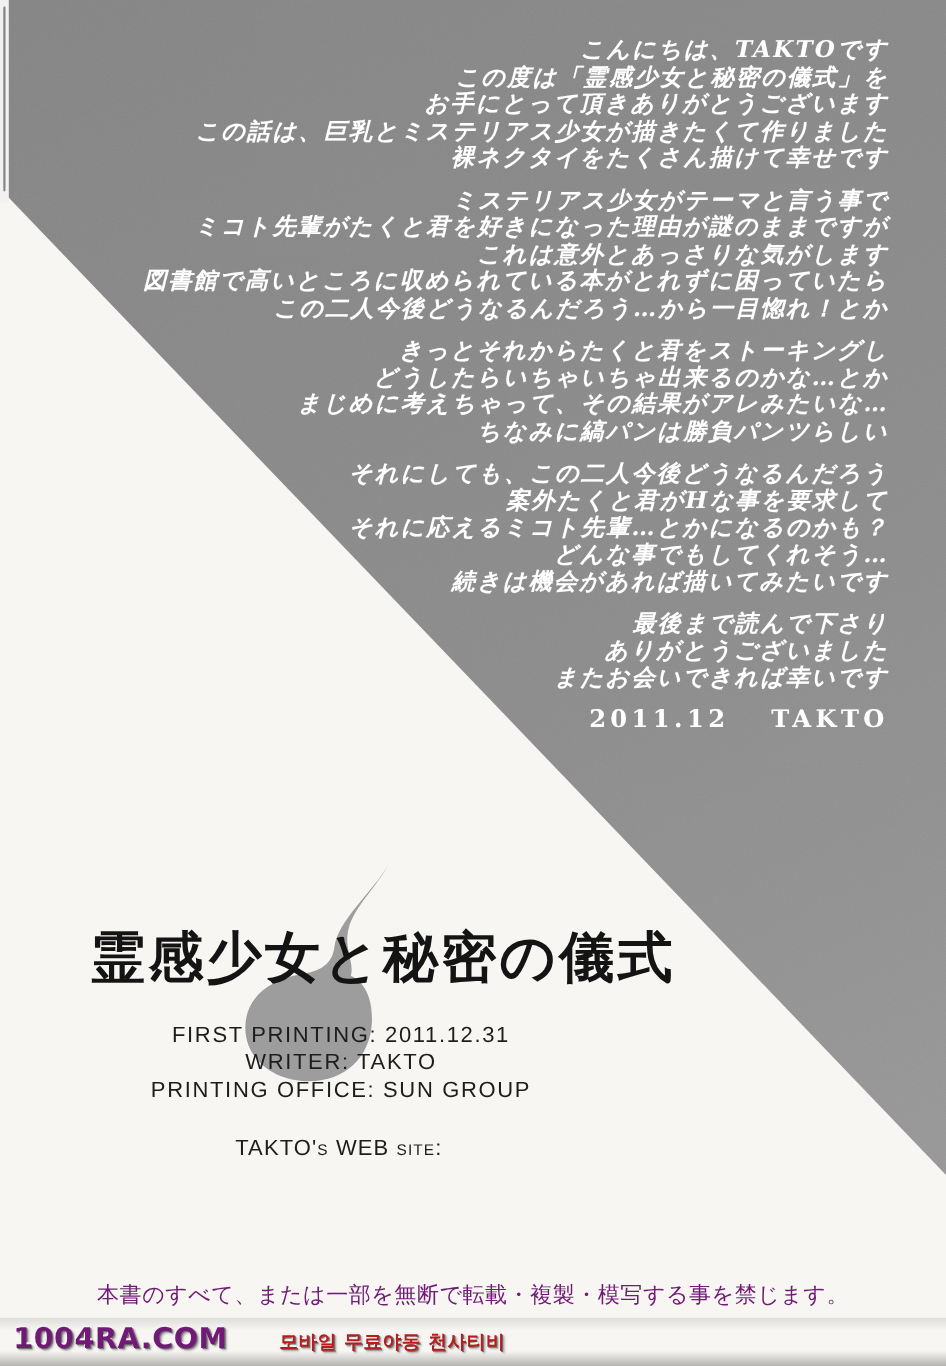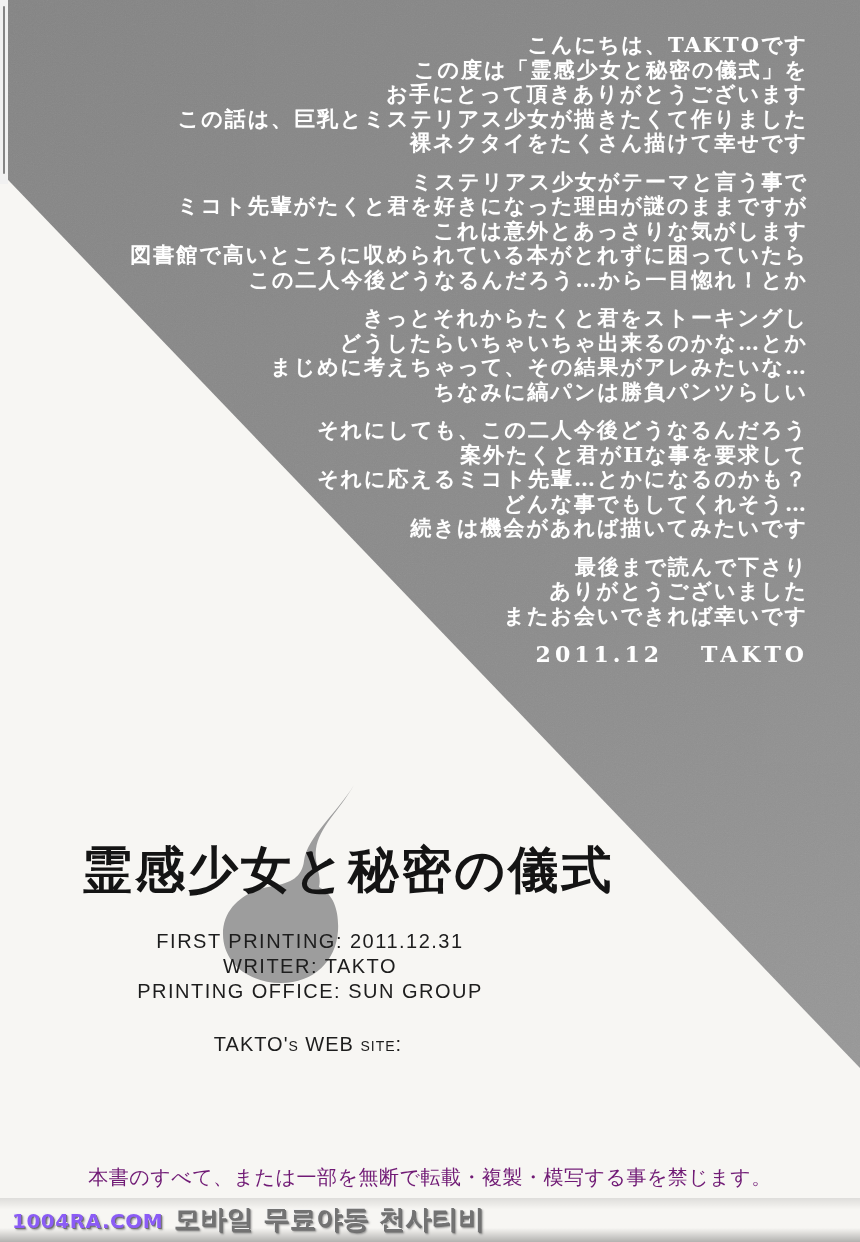--- a/index.html
+++ b/index.html
@@ -21,21 +21,21 @@
   .bottom-band{
     position:absolute;left:0;bottom:0;width:100%;height:44px;
     background:linear-gradient(180deg,rgba(0,0,0,.10) 0%,rgba(0,0,0,0) 26%,rgba(0,0,0,0) 68%,rgba(0,0,0,.28) 100%);
   }
   
   .afterword{
     position:absolute;top:33px;right:52px;text-align:right;
     color:#ffffff;font-weight:700;font-size:21px;line-height:24.5px;letter-spacing:2px;
     text-shadow:0 0 1px rgba(255,255,255,.25);
   }
-  .para{margin:0 0 14px 0;}
+  .para{margin:0 0 14px 0;font-style:italic;}
   .line{white-space:nowrap;}
   .signature{margin-top:6px;font-size:22px;letter-spacing:4px;white-space:nowrap;}
   .sig-date{margin-right:38px;}
   
   .ghost{position:absolute;left:215px;top:783px;z-index:1;}
   
   .title{
     position:absolute;left:82px;top:845px;z-index:2;margin:0;
     font-size:50px;line-height:1;font-weight:700;color:#141414;letter-spacing:3px;white-space:nowrap;
   }
@@ -53,26 +53,27 @@
   .disclaimer{
     position:absolute;top:1164px;left:0;width:100%;text-align:center;
     font-size:20px;letter-spacing:.5px;color:#701a75;
   }
   
   .watermark{
     position:absolute;left:12px;top:1202px;display:flex;align-items:baseline;gap:11px;
     font-family:"DejaVu Sans","Liberation Sans",sans-serif;font-weight:700;
   }
   .wm-site{
-    font-size:20px;letter-spacing:.5px;color:#8b5cf6;
+    font-size:26px;letter-spacing:.5px;color:#701a75;
     text-shadow:-1px -1px 0 #f2f2f2,1px 1px 0 #707070,2px 2px 2px rgba(90,90,90,.6);
   }
   .wm-tag{
-    font-size:26px;letter-spacing:.5px;color:#737373;
+    font-size:17px;letter-spacing:.5px;color:#b91c1c;
     text-shadow:-1px -1px 0 #f2f2f2,1px 1px 0 #707070,2px 2px 2px rgba(90,90,90,.6);
+    margin-left:36px;
   }
 </style>
 </head>
 <body>
 
 <div class="page">
 
   <div class="gray-region">
     <svg class="grain" width="860" height="1242">
       <filter id="noise">

